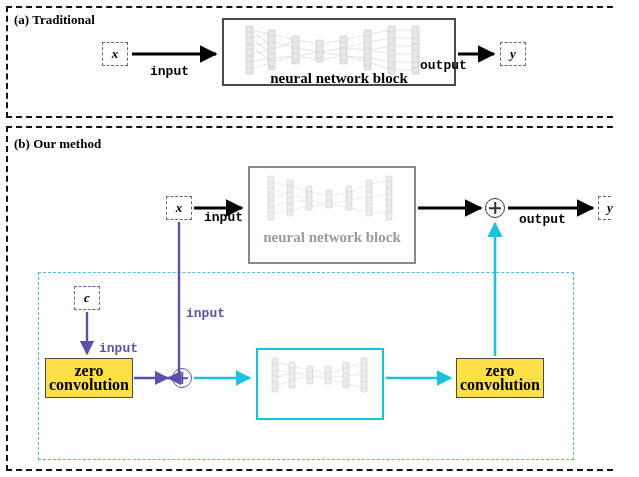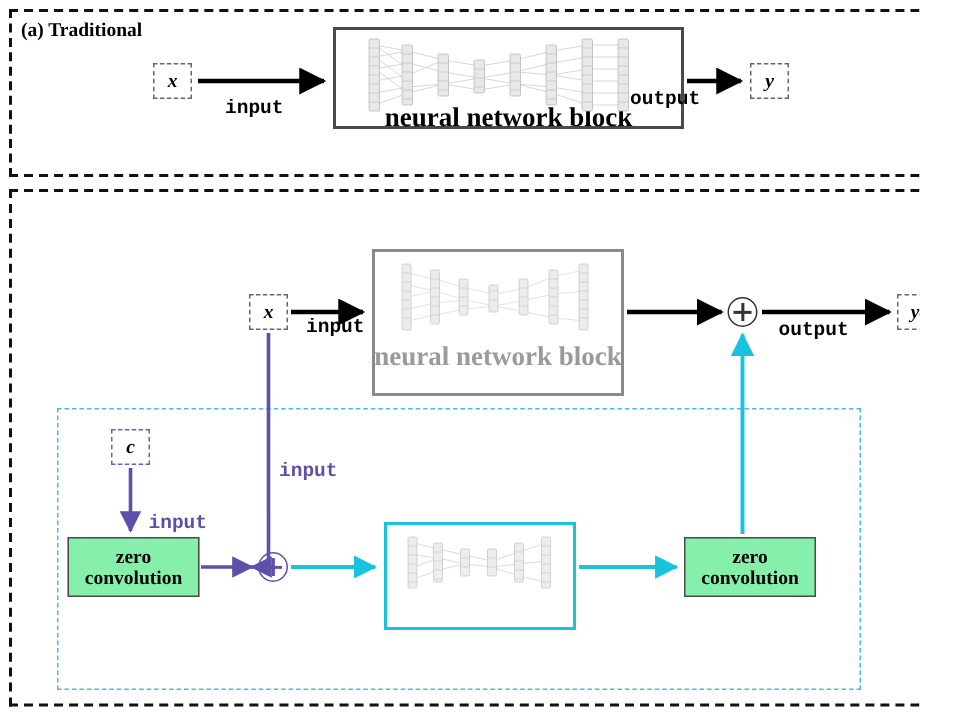--- a/index.html
+++ b/index.html
@@ -54,21 +54,21 @@
   .nn-box.gray { border-color: #8a8a8a; }
   .nn-box.cyan { border-color: #18c3e0; }
 
   .nn-label {
     position: absolute;
     left: 0;
     right: 0;
     text-align: center;
     font-family: "Liberation Serif", serif;
     font-weight: bold;
-    font-size: 18px;
+    font-size: 15px;
     color: #000000;
     line-height: 14px;
   }
   .nn-label.gray { color: #9a9a9a; }
 
   
   .var-box {
     position: absolute;
     border: 1px dashed #666666;
     background: #ffffff;
@@ -94,29 +94,29 @@
   }
   .txt.purple { color: #5f4fa8; }
   .txt.cyanlabel {
     color: #3bb7e6;
     font-size: 13.5px;
   }
 
   .solid-box {
     position: absolute;
     border: 1.5px solid #4a4a4a;
-    background: #86efac;
+    background: #fde047;
     box-sizing: border-box;
     display: flex;
     align-items: center;
     justify-content: center;
     text-align: center;
     font-family: "Liberation Serif", serif;
     font-weight: bold;
-    font-size: 13px;
+    font-size: 16px;
     color: #000000;
     line-height: 14px;
   }
 
   .dash-region {
     position: absolute;
     border: 1.5px dashed #4ab9e8;
     box-sizing: border-box;
   }
 
@@ -176,20 +176,21 @@
   <div class="txt" style="left:150px; top:64px;">input</div>
 
   <div class="nn-box" style="left:222px; top:18px; width:234px; height:68px;"></div>
   <div class="nn-label" style="left:222px; top:71px; width:234px;">neural network block</div>
 
   <div class="txt" style="left:420px; top:58px;">output</div>
 
   <div class="var-box" style="left:500px; top:42px; width:26px; height:24px;">y</div>
 
   <div class="panel" id="panel-b"></div>
+  <div class="panel-title" id="title-b">(b) Our method</div>
 
   <div class="var-box" style="left:166px; top:196px; width:26px; height:24px;">x</div>
 
   <div class="txt" style="left:204px; top:210px;">input</div>
 
   <div class="nn-box gray" style="left:248px; top:166px; width:168px; height:98px;"></div>
   <div class="nn-label gray" style="left:248px; top:230px; width:168px;">neural network block</div>
 
   <div class="plus-circle" style="left:485px; top:198px; width:20px; height:20px;"></div>
 

